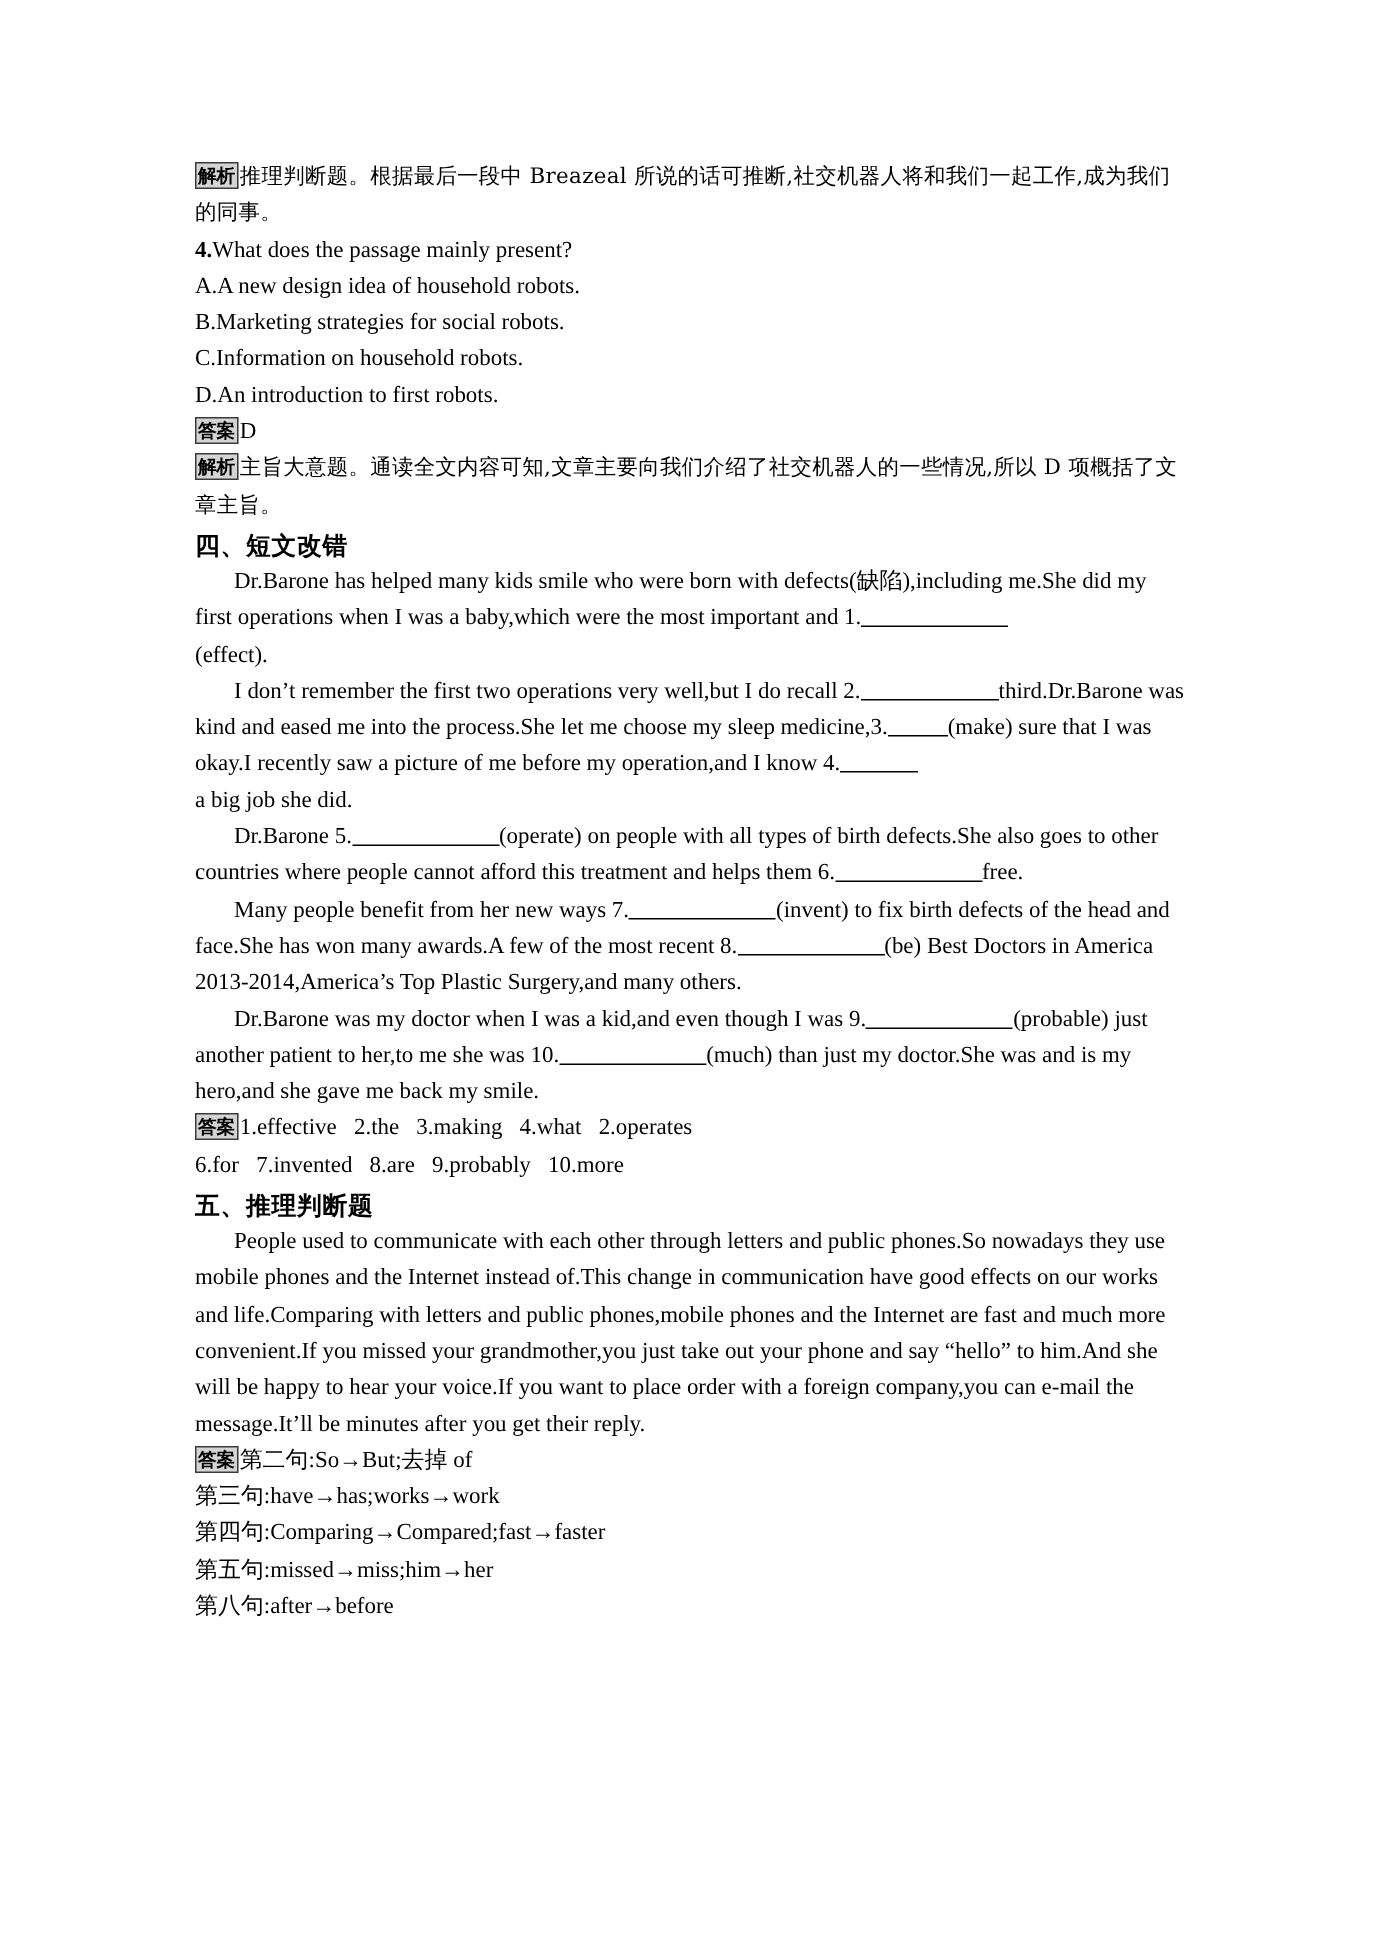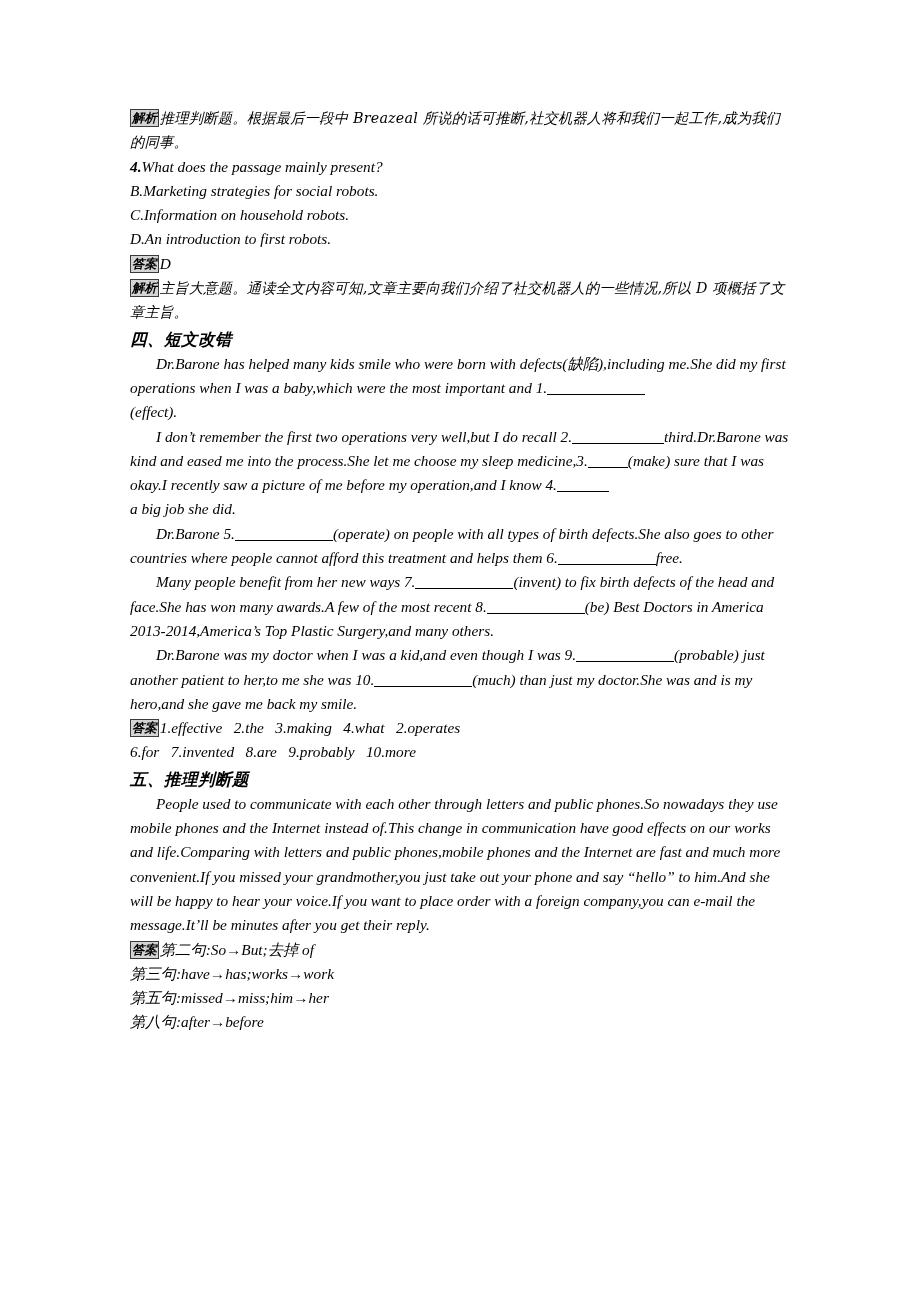--- a/index.html
+++ b/index.html
@@ -16,21 +16,20 @@
     color: #000000;
   }
 
   .page {
     position: absolute;
     left: 0;
     top: 0;
     width: 920px;
     height: 958px;
     padding: 0;
-    font-style: italic;
   }
 
   .content {
     position: absolute;
     left: 130px;
     top: 106px;
     width: 660px;
   }
 
   
@@ -100,20 +99,21 @@
 </head>
 <body>
 
 <div class="page">
   <div class="content">
 
     <div class="line cn block"><span class="tag">解析</span><span>推理判断题。根据最后一段中 Breazeal 所说的话可推断,社交机器人将和我们一起工作,成为我们的同事。</span></div>
 
     <div class="line en block"><span class="q-number">4.</span><span>What does the passage mainly present?</span></div>
 
+    <div class="line en block">A.A new design idea of household robots.</div>
     <div class="line en block">B.Marketing strategies for social robots.</div>
     <div class="line en block">C.Information on household robots.</div>
     <div class="line en block">D.An introduction to first robots.</div>
 
     <div class="line en block"><span class="tag">答案</span><span>D</span></div>
 
     <div class="line cn block"><span class="tag">解析</span><span>主旨大意题。通读全文内容可知,文章主要向我们介绍了社交机器人的一些情况,所以 D 项概括了文章主旨。</span></div>
 
     <div class="section-heading">四、短文改错</div>
 
@@ -129,17 +129,18 @@
 
     <div class="line en block"><span class="tag">答案</span><span>1.effective   2.the   3.making   4.what   2.operates</span></div>
     <div class="line en block">6.for   7.invented   8.are   9.probably   10.more</div>
 
     <div class="section-heading">五、推理判断题</div>
 
     <div class="line en block indent"><span>People used to communicate with each other through letters and public phones.So nowadays</span> <span>they use mobile phones and the Internet instead of.This change in communication have good effects</span> <span>on our works and life.Comparing with letters and public phones,mobile phones and the Internet are</span> <span>fast and much more convenient.If you missed your grandmother,you just take out your phone and</span> <span>say “hello” to him.And she will be happy to hear your voice.If you want to place order with a</span> <span>foreign company,you can e-mail the message.It’ll be minutes after you get their reply.</span></div>
 
     <div class="line en block"><span class="tag">答案</span><span>第二句:So→But;去掉 of</span></div>
     <div class="line en block">第三句:have→has;works→work</div>
+    <div class="line en block">第四句:Comparing→Compared;fast→faster</div>
     <div class="line en block">第五句:missed→miss;him→her</div>
     <div class="line en block">第八句:after→before</div>
 
   </div>
 </div>
 
 </body></html>

